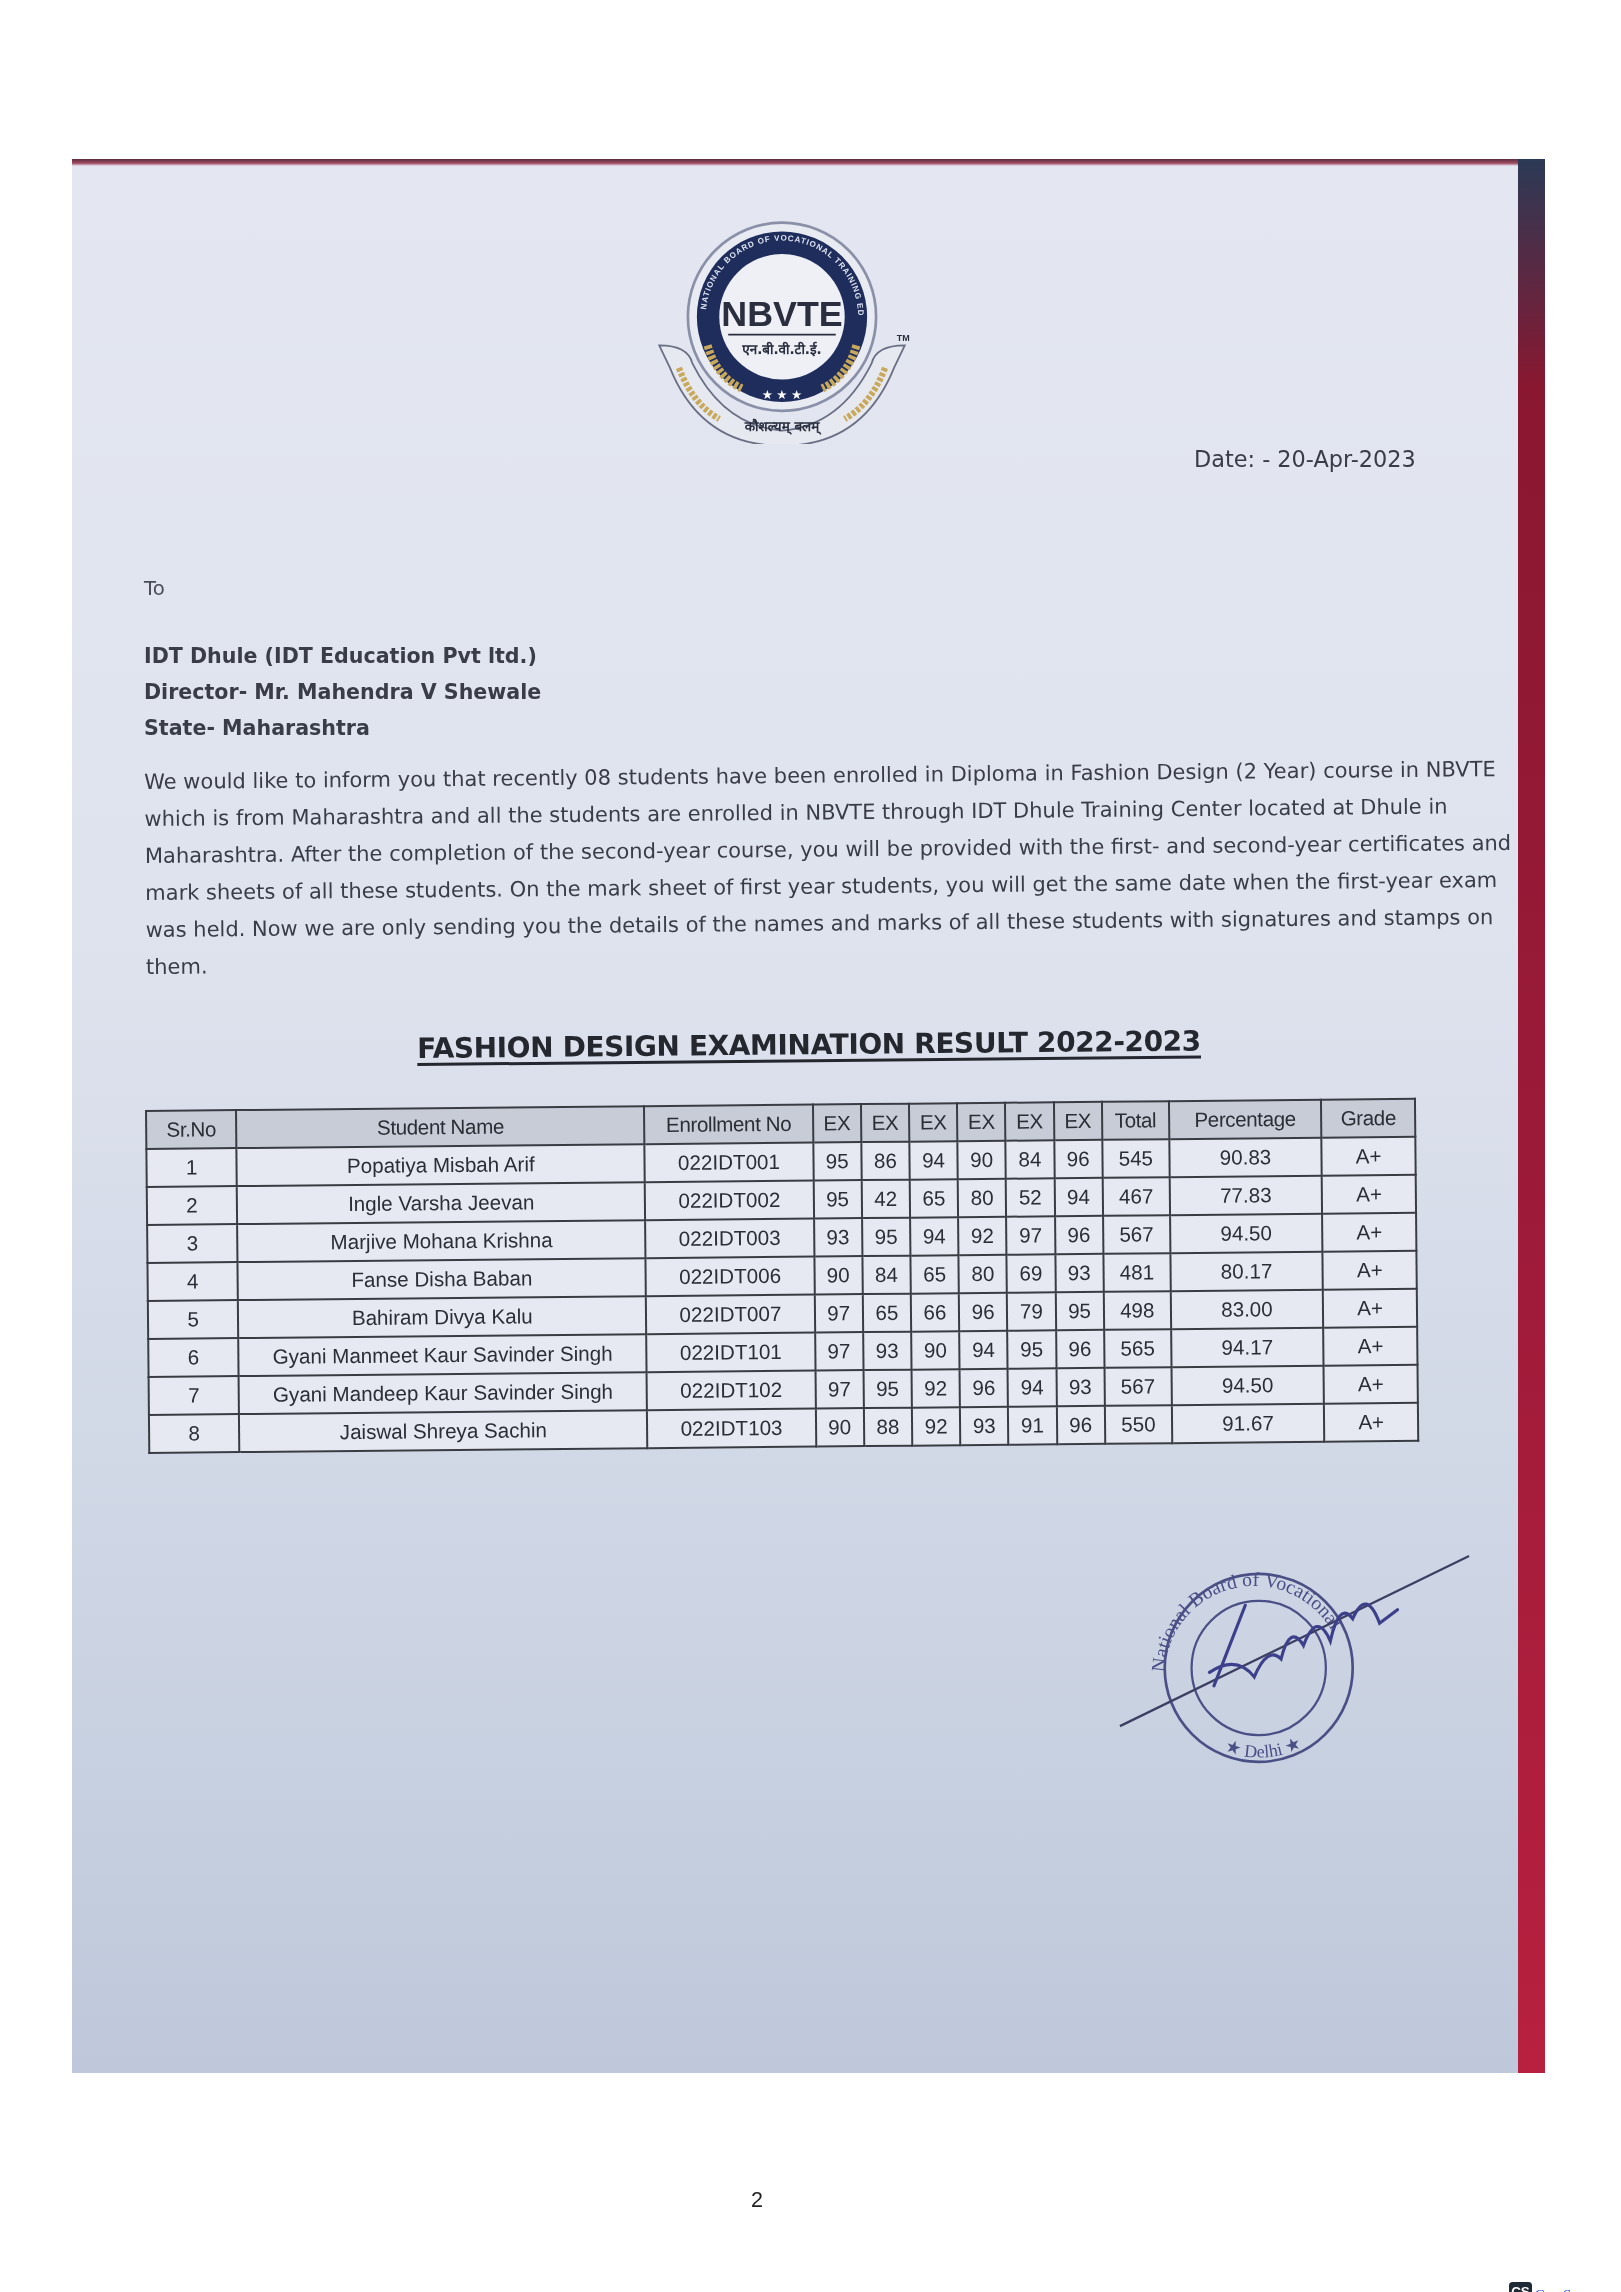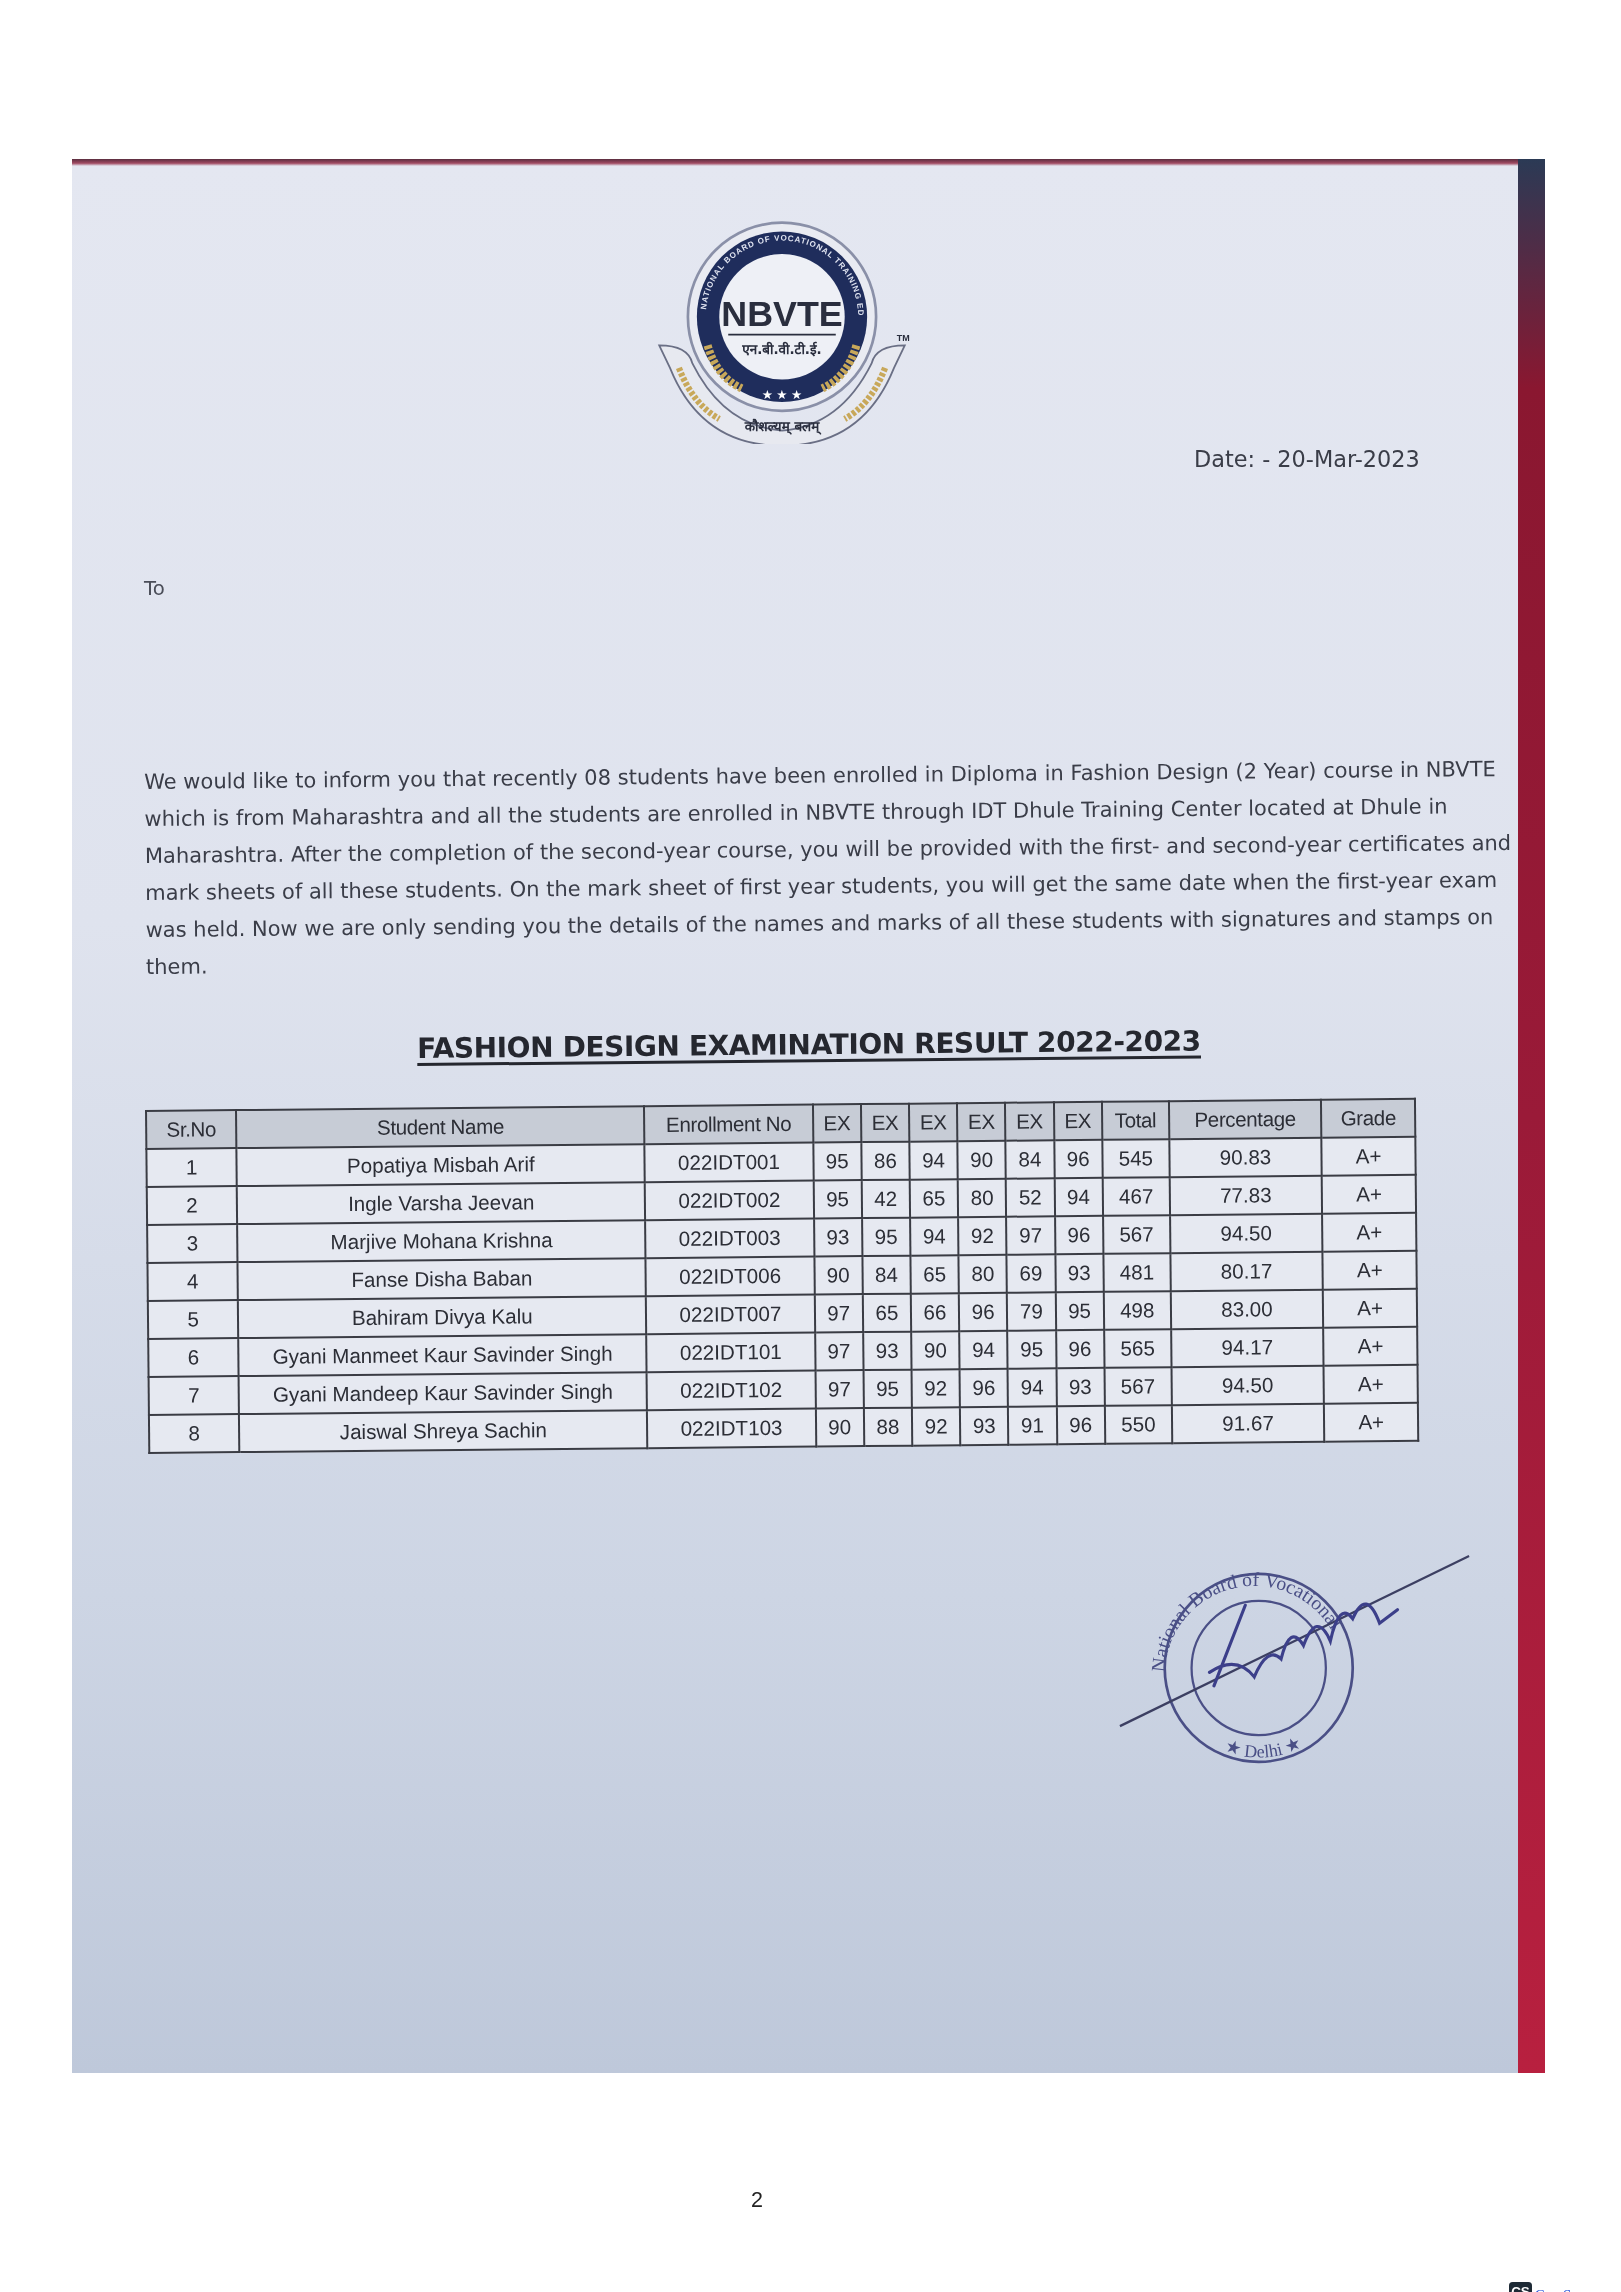--- a/index.html
+++ b/index.html
@@ -126,24 +126,29 @@
       <path d="M 30 175 Q 45 215 75 232" stroke="#c8a85a" stroke-width="7" fill="none" stroke-dasharray="4 2"></path>
       <path d="M 260 175 Q 245 215 215 232" stroke="#c8a85a" stroke-width="7" fill="none" stroke-dasharray="4 2"></path>
       <text x="145" y="128" text-anchor="middle" font-family="Liberation Sans, sans-serif" font-weight="bold" font-size="40" fill="#2a2e3e">NBVTE</text>
       <line x1="85" y1="138" x2="205" y2="138" stroke="#2a2e3e" stroke-width="2"></line>
       <text x="145" y="160" text-anchor="middle" font-family="DejaVu Sans, sans-serif" font-weight="bold" font-size="15" fill="#2a2e3e">एन.बी.वी.टी.ई.</text>
       <text x="145" y="210" text-anchor="middle" font-size="14" fill="#ffffff">★ ★ ★</text>
       <text x="145" y="245" text-anchor="middle" font-family="DejaVu Sans, sans-serif" font-weight="bold" font-size="15" fill="#2a2e3e">कौशल्यम् बलम्</text>
       <text x="273" y="145" font-family="Liberation Sans, sans-serif" font-weight="bold" font-size="10" fill="#2a2e3e">TM</text>
     </svg>
 
-    <div class="date">Date: - 20-Mar-2023</div>
+    <div class="date">Date: - 20-Apr-2023</div>
 
     <div class="to">To</div>
 
+    <div class="addr">
+      <div>IDT Dhule (IDT Education Pvt ltd.)</div>
+      <div>Director- Mr. Mahendra V Shewale</div>
+      <div>State- Maharashtra</div>
+    </div>
 
     <div class="body-text">We would like to inform you that recently 08 students have been enrolled in Diploma in Fashion Design (2 Year) course in NBVTE which is from Maharashtra and all the students are enrolled in NBVTE through IDT Dhule Training Center located at Dhule in Maharashtra. After the completion of the second-year course, you will be provided with the first- and second-year certificates and mark sheets of all these students. On the mark sheet of first year students, you will get the same date when the first-year exam was held. Now we are only sending you the details of the names and marks of all these students with signatures and stamps on them.</div>
 
     <div class="result-title">FASHION DESIGN EXAMINATION RESULT 2022-2023</div>
 
     <table class="result-table">
       <thead>
         <tr>
           <th class="c-sr">Sr.No</th>
           <th>Student Name</th>

